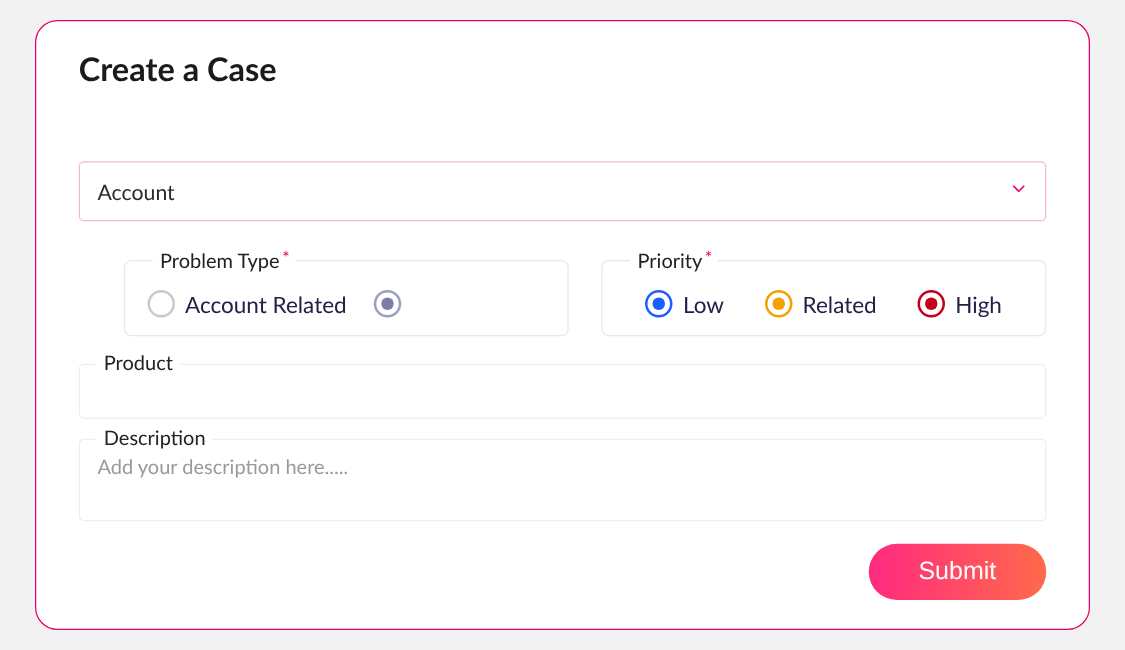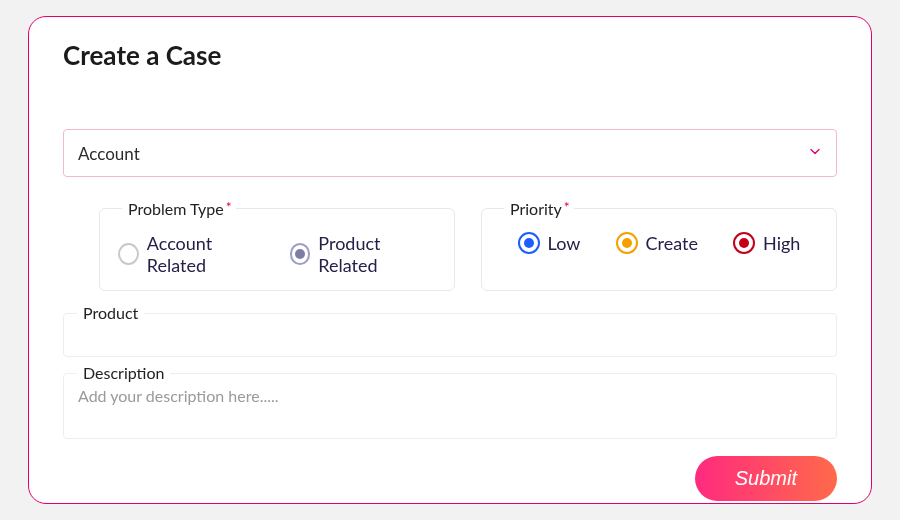--- a/index.html
+++ b/index.html
@@ -159,21 +159,20 @@
   }
   .submit {
     border: none;
     border-radius: 999px;
     padding: 11px 40px;
     font-size: 20px;
     color: #fff;
     cursor: pointer;
     background: linear-gradient(90deg, #ff2a7f 0%, #ff6a4a 100%);
     font-weight: 500;
-    font-style: italic;
   }
 </style>
 </head>
 <body>
 
 <div class="card">
 
   <h1 class="title">Create a Case</h1>
 
   <div class="select-wrap">
@@ -193,37 +192,36 @@
       <legend>
         <span>Problem Type</span><span class="req">*</span>
       </legend>
       <div class="radio-row">
         <label class="radio">
           <span class="rb"></span>
           <span>Account Related</span>
         </label>
         <label class="radio">
           <span class="rb sel-grey"></span>
-          <span>Product Related</span>
         </label>
       </div>
     </fieldset>
 
     <fieldset>
       <legend>
         <span>Priority</span><span class="req">*</span>
       </legend>
       <div class="priority-row">
         <label class="radio">
           <span class="rb low"></span>
           <span>Low</span>
         </label>
         <label class="radio">
           <span class="rb med"></span>
-          <span>Create</span>
+          <span>Related</span>
         </label>
         <label class="radio">
           <span class="rb high"></span>
           <span>High</span>
         </label>
       </div>
     </fieldset>
 
   </div>
 

